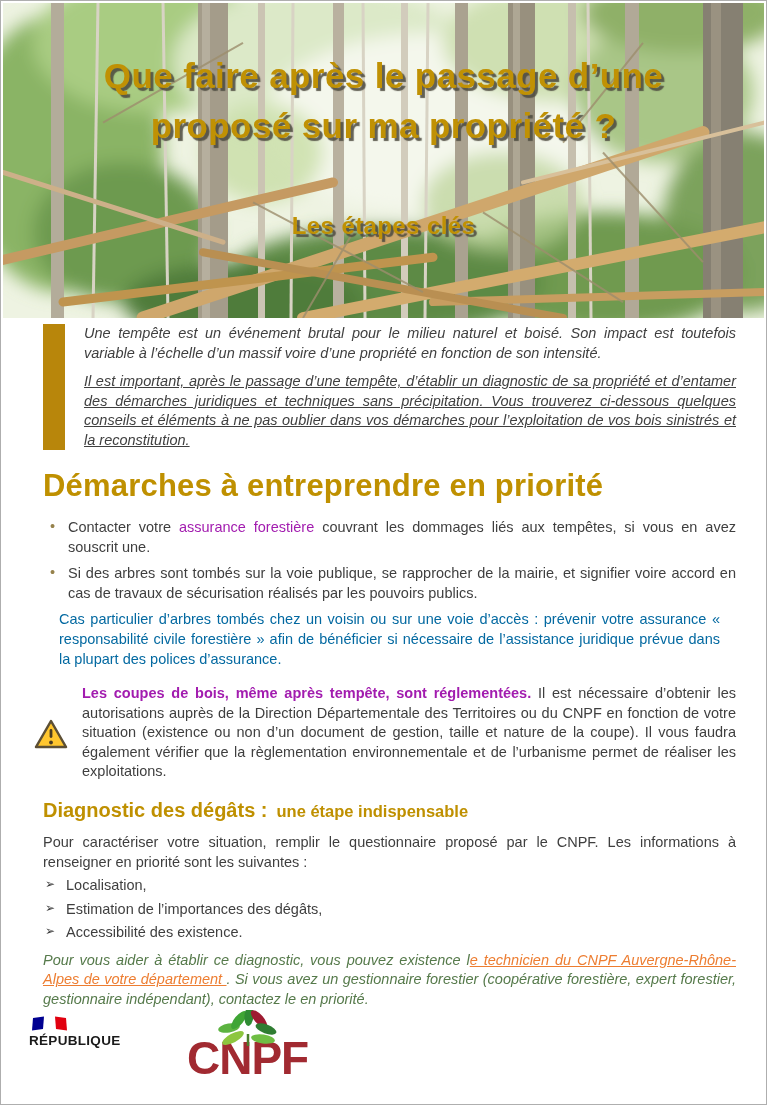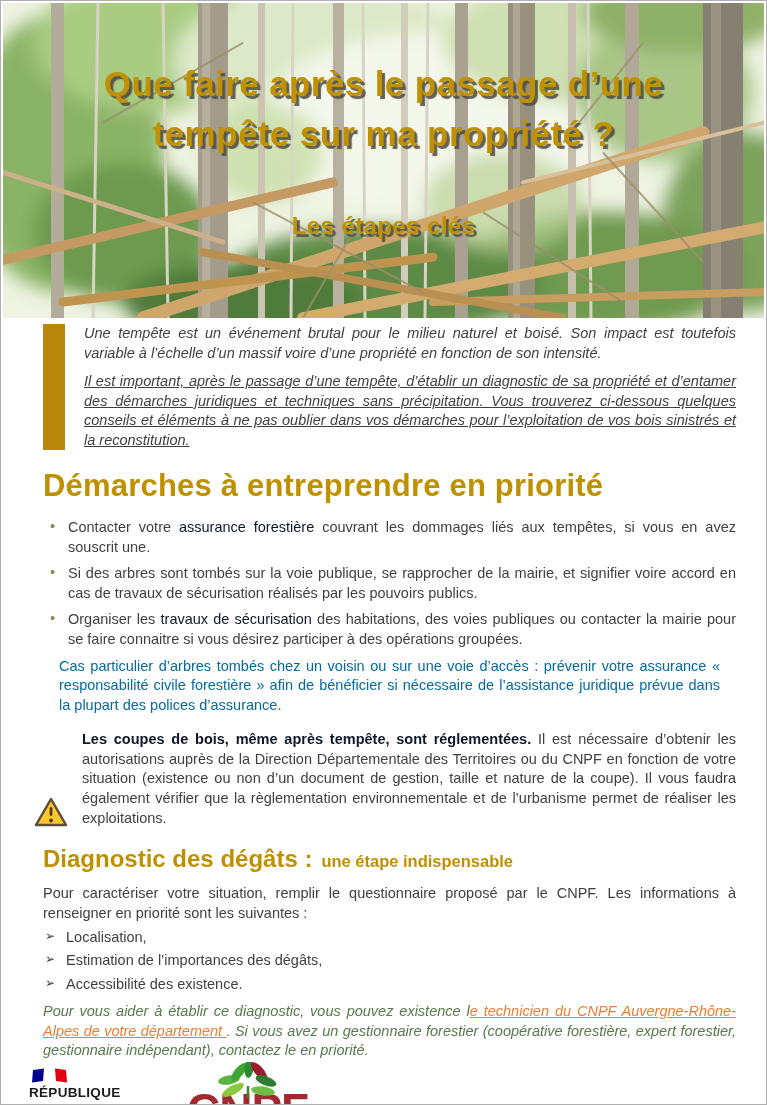--- a/index.html
+++ b/index.html
@@ -5,49 +5,49 @@
   html,body{margin:0;padding:0;background:#ffffff;}
   .page{
     width:767px;height:1105px;box-sizing:border-box;
     border:1px solid #aeaeae;padding:2px;overflow:hidden;
     font-family:"Liberation Sans",sans-serif;background:#fff;position:relative;
   }
   
   .hero{position:relative;height:315px;overflow:hidden;}
   .hero .photo{display:block;width:100%;height:100%;}
   .hero-title{
-    position:absolute;left:0;right:0;top:56px;text-align:center;
+    position:absolute;left:0;right:0;top:48px;text-align:center;
     font-weight:bold;font-size:35px;line-height:50px;color:#c09104;
     text-shadow:3px 3px 1px rgba(77,75,64,.88);letter-spacing:.4px;
   }
   .hero-subtitle{
     position:absolute;left:0;right:0;top:209px;text-align:center;
     font-weight:bold;font-size:24px;color:#c09104;
     text-shadow:3px 3px 1px rgba(77,75,64,.88);letter-spacing:.4px;
   }
   
   .content{padding:0 28px 0 40px;color:#3f3f3f;font-size:14.5px;line-height:1.35;}
   .intro{display:flex;gap:19px;margin-top:6px;}
   .goldbar{flex:0 0 22px;background:#b8860b;}
   .intro-text{font-style:italic;text-align:justify;}
   .intro-text p{margin:0 0 9px;}
   .intro-text p:last-child{margin-bottom:0;text-decoration:underline;}
   .h-gold{color:#bf9000;font-size:31px;font-weight:bold;margin:15px 0 11px;letter-spacing:.2px;}
   ul.bullets{list-style:none;margin:0;padding:0;}
   ul.bullets li{position:relative;padding-left:25px;text-align:justify;margin-bottom:7px;}
   ul.bullets li::before{content:"•";position:absolute;left:7px;top:-1px;color:#96824c;}
-  .hl{color:#0f172a;}
+  .hl{color:#a21caf;}
   .gold-para{color:#0369a1;text-align:justify;margin:1px 16px 0;}
-  .warning{display:flex;gap:13px;margin-top:15px;align-items:flex-end;}
+  .warning{display:flex;gap:13px;margin-top:15px;align-items:center;}
   .wicon{flex:0 0 36px;margin-left:-10px;padding-top:2px;}
   .wicon svg{display:block;}
   .wtext{margin:0;text-align:justify;}
   .wtext .hl{font-weight:bold;}
   .h2row{margin:15px 0 0;display:flex;align-items:baseline;gap:9px;color:#bf9000;font-weight:bold;}
-  .h2row .big{font-size:24px;}
+  .h2row .big{font-size:20px;}
   .h2row .small{font-size:16.5px;}
   .body-para{margin:9px 0 0;text-align:justify;}
   ul.arrows{list-style:none;margin:4px 0 0;padding:0;}
   ul.arrows li{position:relative;padding-left:23px;margin-bottom:4px;}
   ul.arrows li::before{content:"➢";position:absolute;left:2px;top:0;font-size:12px;color:#3a3a3a;}
   .nb{color:#bf9000;margin:4px 0 0;}
   .green-para{color:#567a4b;font-style:italic;text-align:justify;margin:8px 0 0;}
   .olink{color:#ed7d31;text-decoration:underline;cursor:pointer;}
   
   .footer{display:flex;align-items:flex-start;gap:46px;margin-top:6px;}
@@ -124,21 +124,21 @@
         <line x1="250" y1="200" x2="420" y2="290"></line>
         <line x1="350" y1="230" x2="300" y2="316"></line>
         <line x1="480" y1="210" x2="620" y2="300"></line>
         <line x1="600" y1="150" x2="700" y2="260"></line>
         <line x1="100" y1="120" x2="240" y2="40"></line>
         <line x1="640" y1="40" x2="560" y2="140"></line>
       </g>
     </svg>
     <div class="hero-title">
       <div>Que faire après le passage d’une</div>
-      <div>tempête sur ma propriété ?</div>
+      <div>proposé sur ma propriété ?</div>
     </div>
     <div class="hero-subtitle">Les étapes clés</div>
   </div>
 
   <div class="content">
 
     <div class="intro">
       <div class="goldbar"></div>
       <div class="intro-text">
         <p>Une tempête est un événement brutal pour le milieu naturel et boisé. Son impact est toutefois variable à l’échelle d’un massif voire d’une propriété en fonction de son intensité.</p>
@@ -146,23 +146,20 @@
       </div>
     </div>
 
     <div class="h-gold">Démarches à entreprendre en priorité</div>
     <ul class="bullets">
       <li>
         <span>Contacter votre </span><span class="hl">assurance forestière</span><span> couvrant les dommages liés aux tempêtes, si vous en avez souscrit une.</span>
       </li>
       <li>
         <span>Si des arbres sont tombés sur la voie publique, se rapprocher de la mairie, et signifier voire accord en cas de travaux de sécurisation réalisés par les pouvoirs publics.</span><span class="hl"></span><span></span>
-      </li>
-      <li>
-        <span>Organiser les </span><span class="hl">travaux de sécurisation</span><span> des habitations, des voies publiques ou contacter la mairie pour se faire connaitre si vous désirez participer à des opérations groupées.</span>
       </li>
     </ul>
     <p class="gold-para">Cas particulier d’arbres tombés chez un voisin ou sur une voie d’accès : prévenir votre assurance « responsabilité civile forestière » afin de bénéficier si nécessaire de l’assistance juridique prévue dans la plupart des polices d’assurance.</p>
 
     <div class="warning">
       <span class="wicon">
         <svg viewBox="0 0 36 32" width="36" height="32" xmlns="http://www.w3.org/2000/svg">
           <path d="M18 3 L33 29 L3 29 Z" fill="#FFC62E" stroke="#5c4f35" stroke-width="2.5" stroke-linejoin="round"></path>
           <rect x="16.6" y="11" width="2.8" height="9" rx="1.4" fill="#4a3b22"></rect>
           <circle cx="18" cy="24.5" r="1.9" fill="#4a3b22"></circle>

